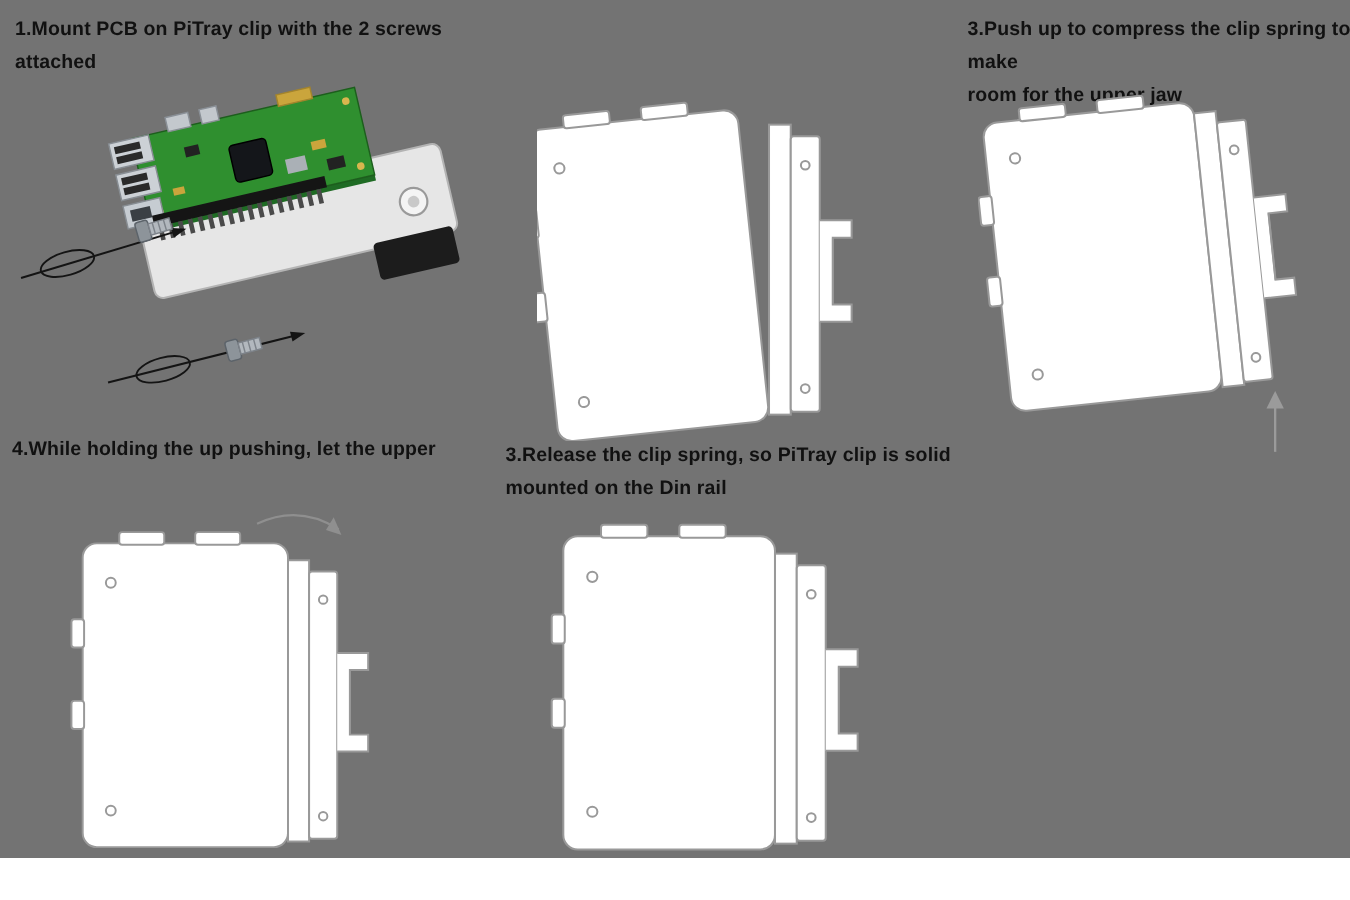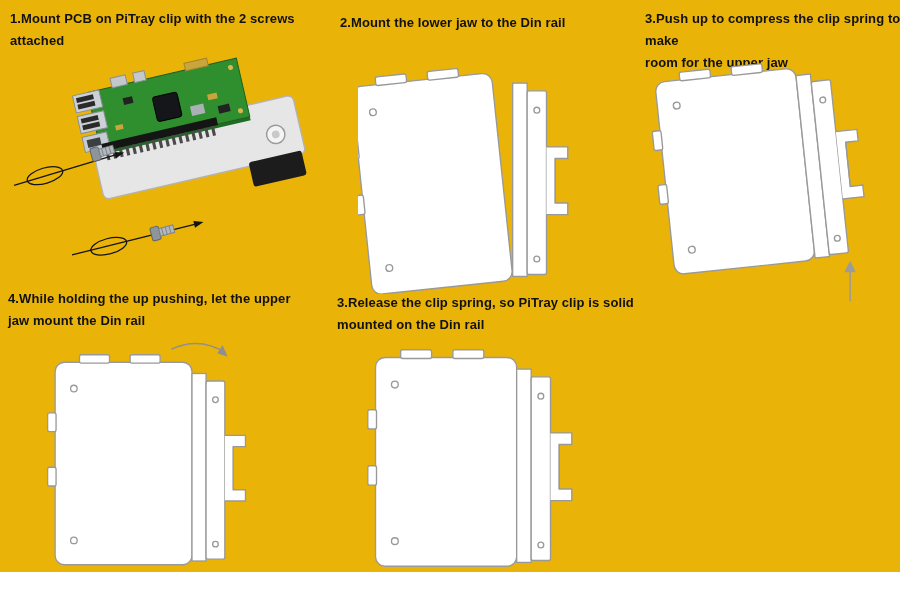--- a/index.html
+++ b/index.html
@@ -1,20 +1,20 @@
 <!DOCTYPE html>
 <html><head>
 <meta charset="utf-8">
 <style>
   html,body{margin:0;padding:0;}
   body{
     width:900px;height:600px;background:#ffffff;
     font-family:"Liberation Sans",sans-serif;
   }
-  .sheet{position:relative;width:900px;height:572px;background:#eab308;overflow:hidden;}
+  .sheet{position:relative;width:900px;height:572px;background:#737373;overflow:hidden;}
   .caption{
     position:absolute;font-size:13px;font-weight:700;color:#111;
     line-height:22px;letter-spacing:.1px;
   }
   .art{position:absolute;}
   
   .ln{fill:#ffffff;stroke:#999999;stroke-width:1.4;}
   .ln2{fill:none;stroke:#999999;stroke-width:1.2;}
 </style>
 </head>
@@ -95,24 +95,20 @@
         <ellipse cx="102" cy="203" rx="19" ry="8" fill="none" stroke="#141414" stroke-width="1.3" transform="rotate(-15 102 203)"></ellipse>
         <g transform="translate(146,191) rotate(-15)">
           <rect x="0" y="-7" width="9" height="14" rx="2" fill="#8d949a" stroke="#5c636a" stroke-width="1"></rect>
           <rect x="9" y="-4" width="15" height="8" fill="#b2b8be" stroke="#7d838a" stroke-width="1"></rect>
           <path d="M12 -4 v8 M16 -4 v8 M20 -4 v8" stroke="#7d838a" stroke-width="1" fill="none"></path>
         </g>
       </g>
     </svg>
   </div>
 
-  <div class="caption" style="left:340px;top:12px;width:320px;">
-    <div>2.Mount the lower jaw to the Din rail</div>
-    <div></div>
-  </div>
 
   <div class="art" style="left:358px;top:52px;">
     <svg width="232" height="242" viewBox="0 0 240 250">
 
       <g transform="rotate(-6 160 232)">
         <rect class="ln" x="14" y="20" width="146" height="216" rx="10"></rect>
         <rect class="ln" x="40" y="12" width="32" height="9" rx="2"></rect>
         <rect class="ln" x="94" y="12" width="32" height="9" rx="2"></rect>
         <rect class="ln" x="6" y="74" width="9" height="20" rx="2"></rect>
         <rect class="ln" x="6" y="132" width="9" height="20" rx="2"></rect>
@@ -159,21 +155,20 @@
 
       <g>
         <line x1="205" y1="258" x2="205" y2="226" stroke="#9b9b9b" stroke-width="1.6"></line>
         <polygon points="205,216 199,228 211,228" fill="#9b9b9b"></polygon>
       </g>
     </svg>
   </div>
 
   <div class="caption" style="left:8px;top:288px;width:310px;">
     <div>4.While holding the up pushing, let the upper</div>
-    <div>jaw mount the Din rail</div>
   </div>
 
   <div class="art" style="left:42px;top:332px;">
     <svg width="225" height="248" viewBox="0 0 240 260">
 
       <g>
         <path d="M138 16 Q168 2 196 20" fill="none" stroke="#8f8f8f" stroke-width="1.6"></path>
         <polygon points="198,24 187,20.5 192.5,11.5" fill="#8f8f8f"></polygon>
       </g>
       <g>

